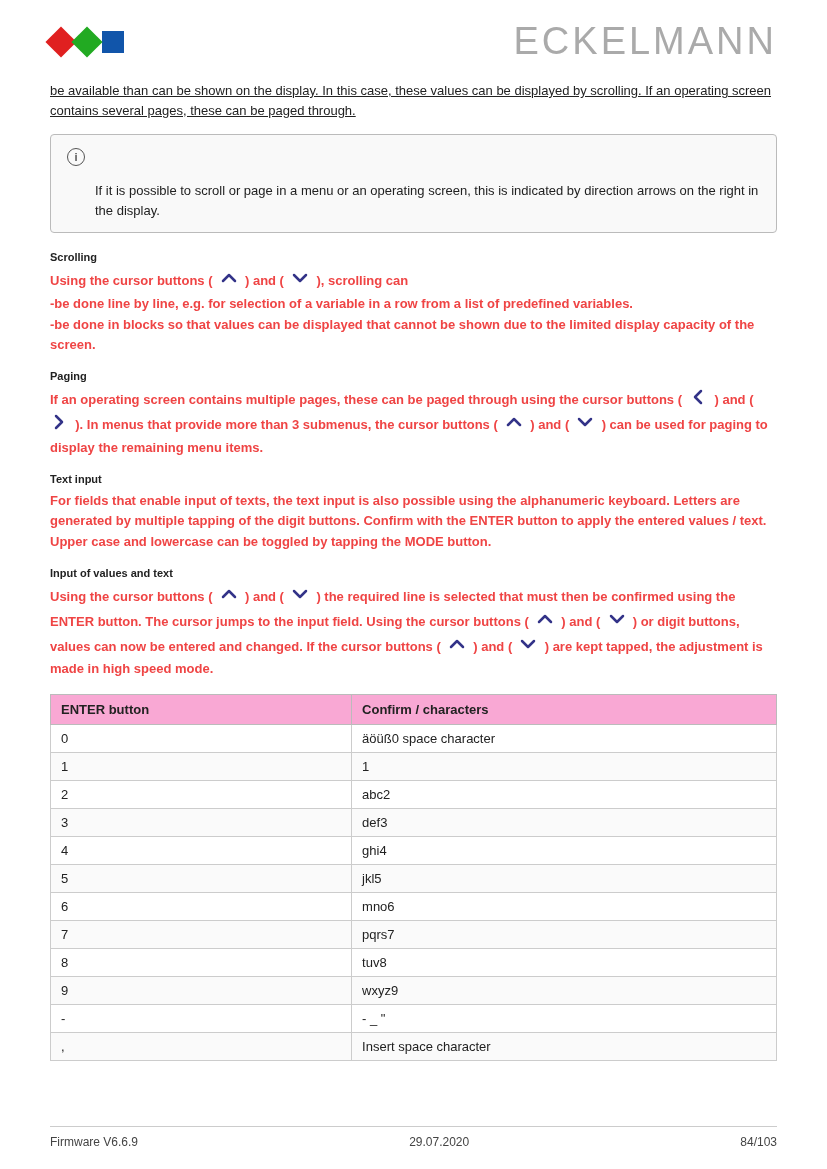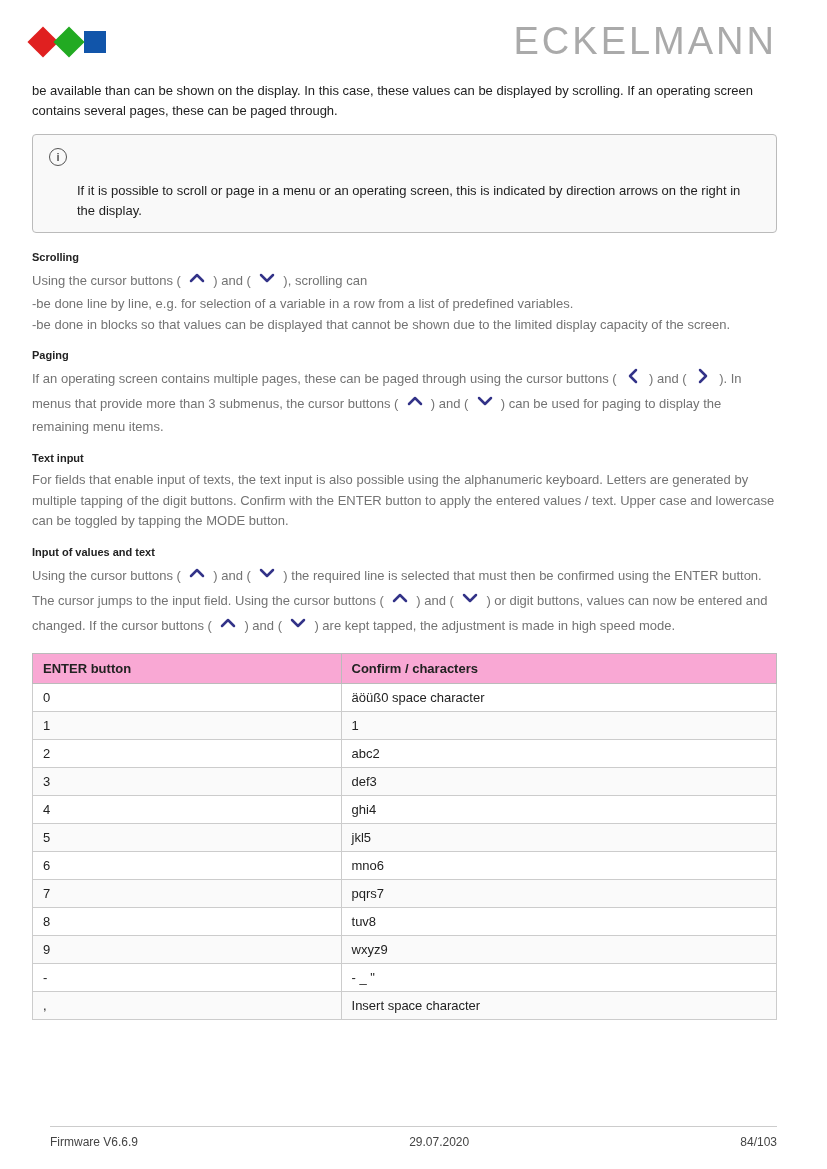--- a/index.html
+++ b/index.html
@@ -8,21 +8,21 @@
       font-size: 13px;
       color: #222;
       background: #fff;
       width: 827px;
       min-height: 1169px;
       position: relative;
     }
     .page {
       width: 827px;
       min-height: 1169px;
-      padding: 20px 50px 60px 32px;
+      padding: 20px 50px 60px 50px;
       position: relative;
     }
     .header {
       display: flex;
       align-items: center;
       justify-content: space-between;
       margin-bottom: 18px;
       border-bottom: none;
     }
     .logo-shapes {
@@ -52,20 +52,21 @@
       font-weight: 200;
       letter-spacing: 3px;
       color: #aaa;
       font-family: Arial, Helvetica, sans-serif;
     }
     .intro-text {
       font-size: 13px;
       line-height: 1.5;
       margin-bottom: 14px;
       color: #222;
+      text-decoration: underline;
     }
     .info-box {
       border: 1px solid #bbb;
       border-radius: 4px;
       padding: 12px 16px;
       margin-bottom: 18px;
       display: flex;
       align-items: flex-start;
       gap: 10px;
       background: #f9f9f9;
@@ -93,21 +94,22 @@
     .section-title {
       font-weight: bold;
       font-size: 11px;
       margin-bottom: 6px;
       color: #222;
     }
     .section-body {
       font-size: 13px;
       line-height: 1.6;
       margin-bottom: 14px;
-      color: #737373;
+      color: #ef4444;
+      font-weight: bold;
     }
     .inline-icon {
       display: inline-block;
       vertical-align: middle;
     }
     table {
       width: 100%;
       border-collapse: collapse;
       font-size: 13px;
       margin-top: 6px;

